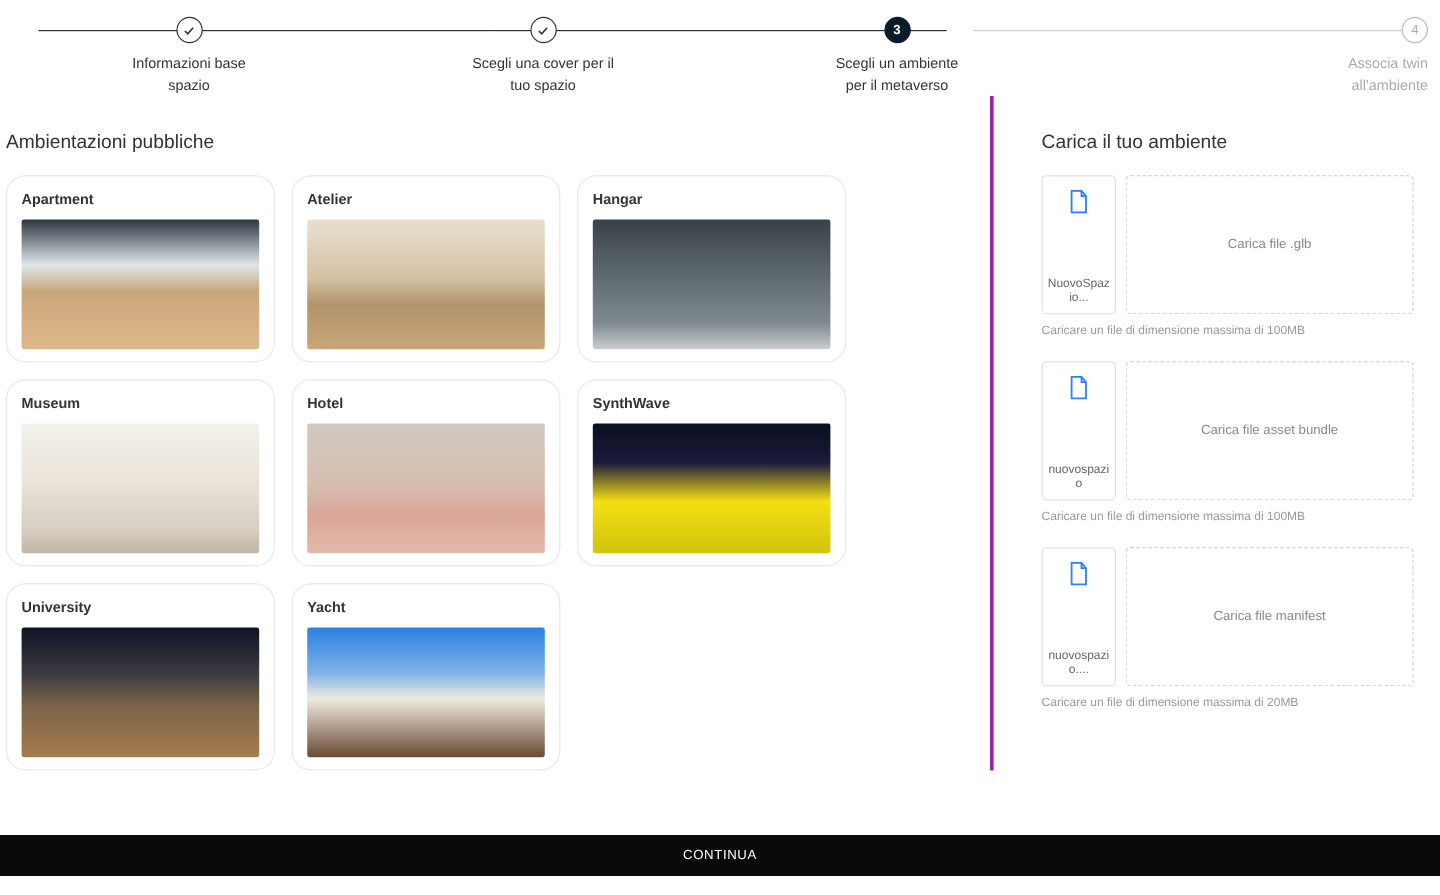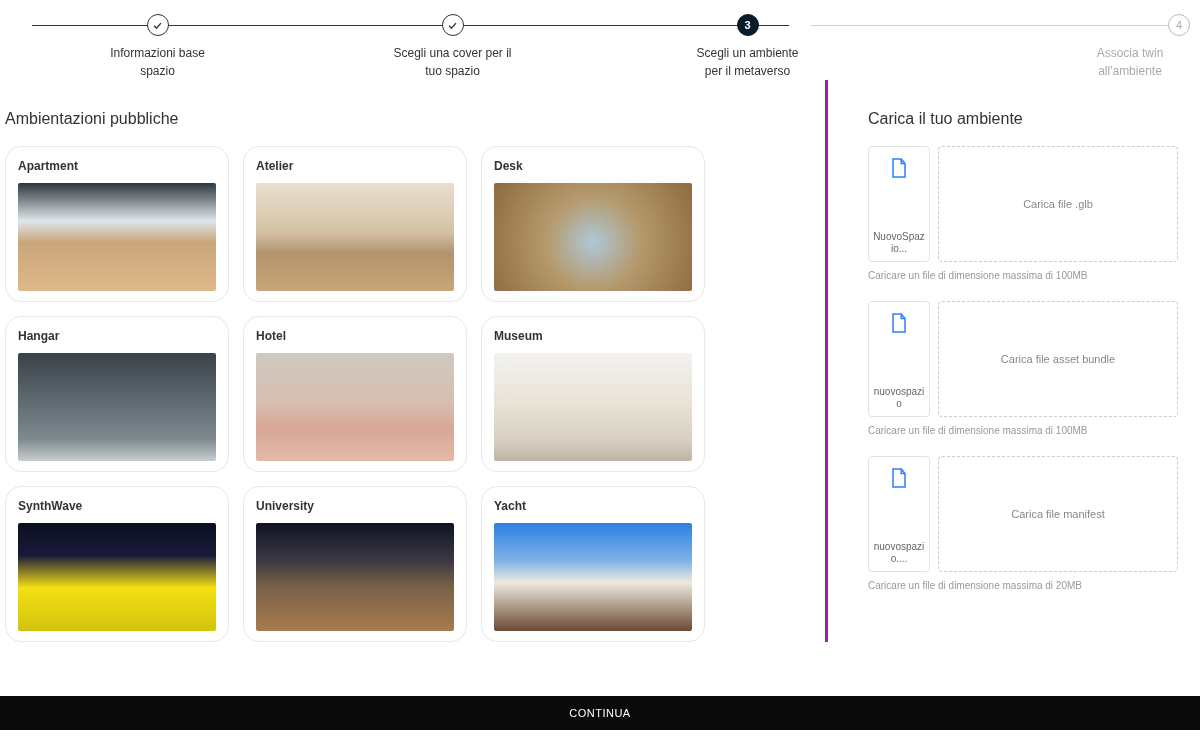--- a/index.html
+++ b/index.html
@@ -13,21 +13,21 @@
   .step-circle {
     width: 22px; height: 22px; border-radius: 50%;
     display: flex; align-items: center; justify-content: center;
     font-size: 11px; z-index: 2; background: #fff;
   }
   .step-circle.done { border: 1.5px solid #333; color: #333; }
   .step-circle.active { background: #0a1b2a; color: #fff; border: 1.5px solid #0a1b2a; font-weight: 600; }
   .step-circle.future { border: 1.5px solid #bbb; color: #aaa; }
   .step-label { margin-top: 8px; font-size: 12px; text-align: center; line-height: 1.5; max-width: 120px; }
   .step:first-child .step-label { text-align: left; }
-  .step:last-child .step-label { text-align: center; color: #aaa; }
+  .step:last-child .step-label { text-align: right; color: #aaa; }
   .check-icon { width: 11px; height: 11px; }
   
   .step-line {
     position: absolute;
     top: 25px;
     height: 1px;
     background: #333;
     z-index: 1;
   }
   .line1 { left: 32px; right: 66.66%; margin-right: -11px; }
@@ -131,34 +131,30 @@
 
       <div class="env-card">
         <div class="env-title">Apartment</div>
         <div class="env-thumb thumb-apartment"></div>
       </div>
       <div class="env-card">
         <div class="env-title">Atelier</div>
         <div class="env-thumb thumb-atelier"></div>
       </div>
       <div class="env-card">
-        <div class="env-title">Desk</div>
-        <div class="env-thumb thumb-desk"></div>
-      </div>
-      <div class="env-card">
         <div class="env-title">Hangar</div>
         <div class="env-thumb thumb-hangar"></div>
       </div>
       <div class="env-card">
+        <div class="env-title">Museum</div>
+        <div class="env-thumb thumb-museum"></div>
+      </div>
+      <div class="env-card">
         <div class="env-title">Hotel</div>
         <div class="env-thumb thumb-hotel"></div>
-      </div>
-      <div class="env-card">
-        <div class="env-title">Museum</div>
-        <div class="env-thumb thumb-museum"></div>
       </div>
       <div class="env-card">
         <div class="env-title">SynthWave</div>
         <div class="env-thumb thumb-synth"></div>
       </div>
       <div class="env-card">
         <div class="env-title">University</div>
         <div class="env-thumb thumb-univ"></div>
       </div>
       <div class="env-card">

